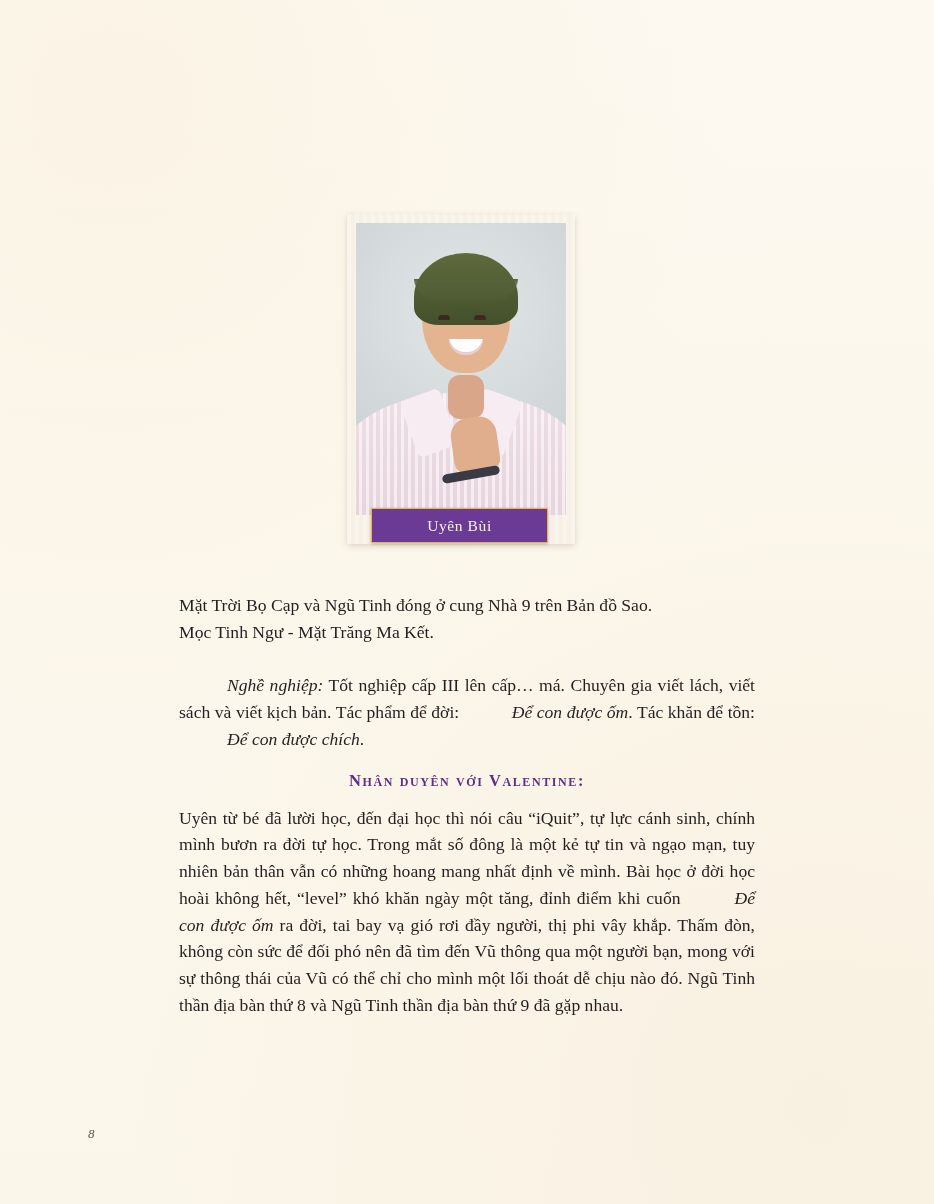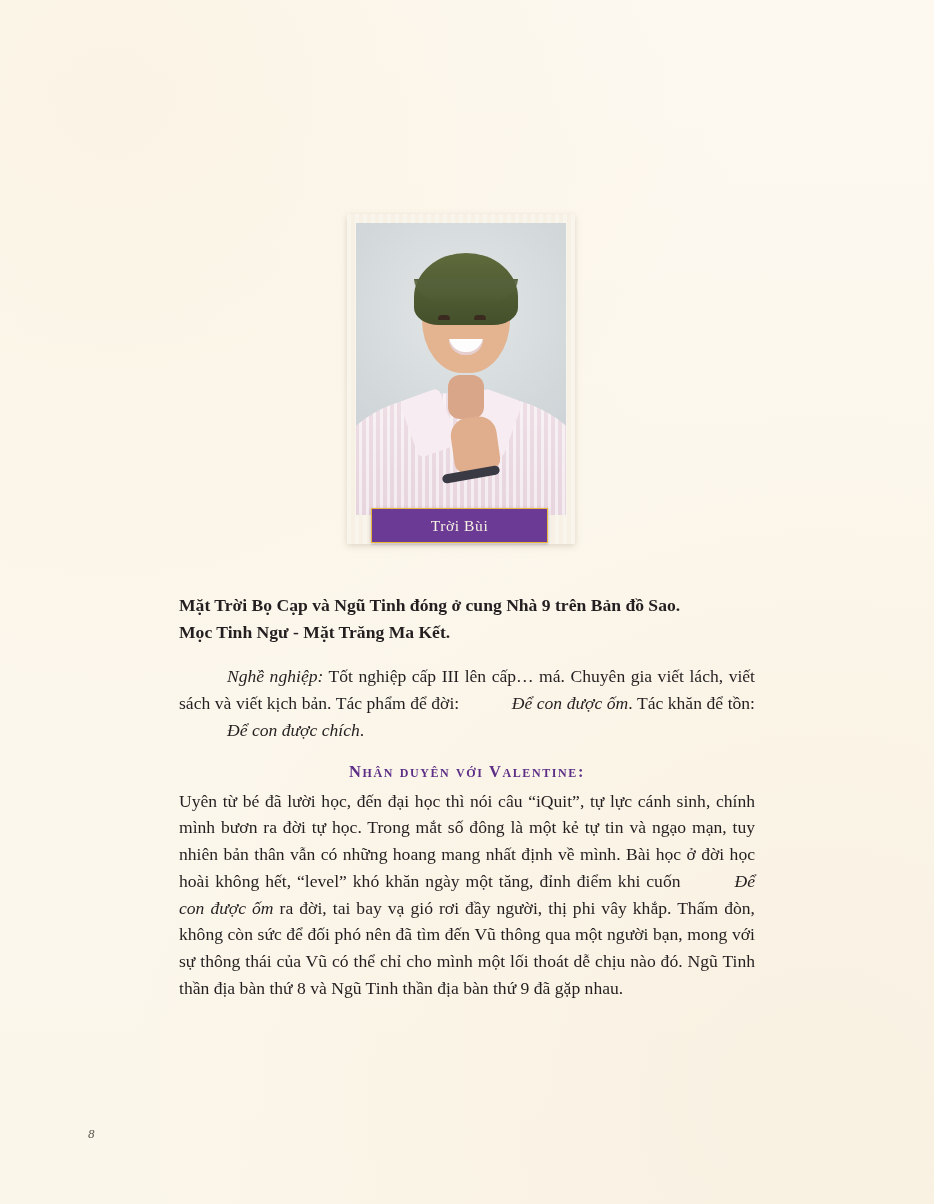--- a/index.html
+++ b/index.html
@@ -209,24 +209,24 @@
     top: 592px;
     width: 576px;
   }
   p {
     margin: 0 0 12px 0;
     font-size: 17.6px;
     line-height: 1.52;
     text-align: justify;
     text-justify: inter-word;
   }
-  p.tight { margin-bottom: 18px; font-weight: bold; }
+  p.tight { margin-bottom: 27px; }
   .it { font-style: italic; margin-left: 48px; }
   .section-head {
-    margin: 18px 0 6px 0;
+    margin: 18px 0 14px 0;
     text-align: center;
     color: #5d2e86;
     font-size: 16.5px;
     font-variant: small-caps;
     letter-spacing: 1.6px;
     font-weight: bold;
   }
   .para-indent { text-indent: 0; }
 
   .page-number {
@@ -263,21 +263,21 @@
           <div class="eye-r"></div>
           <div class="smile"></div>
           <div class="hand"></div>
           <div class="bracelet"></div>
         </div>
       </div>
     </div>
   </div>
 
   <div class="nameplate">
-    <span class="nameplate-label">Trời Bùi</span>
+    <span class="nameplate-label">Uyên Bùi</span>
   </div>
 
   <div class="content">
 
     <p class="tight">
       <span>Mặt Trời Bọ Cạp và Ngũ Tinh đóng ở cung Nhà 9 trên Bản đồ Sao.</span><br>
       <span>Mọc Tinh Ngư - Mặt Trăng Ma Kết.</span>
     </p>
 
     <p>

